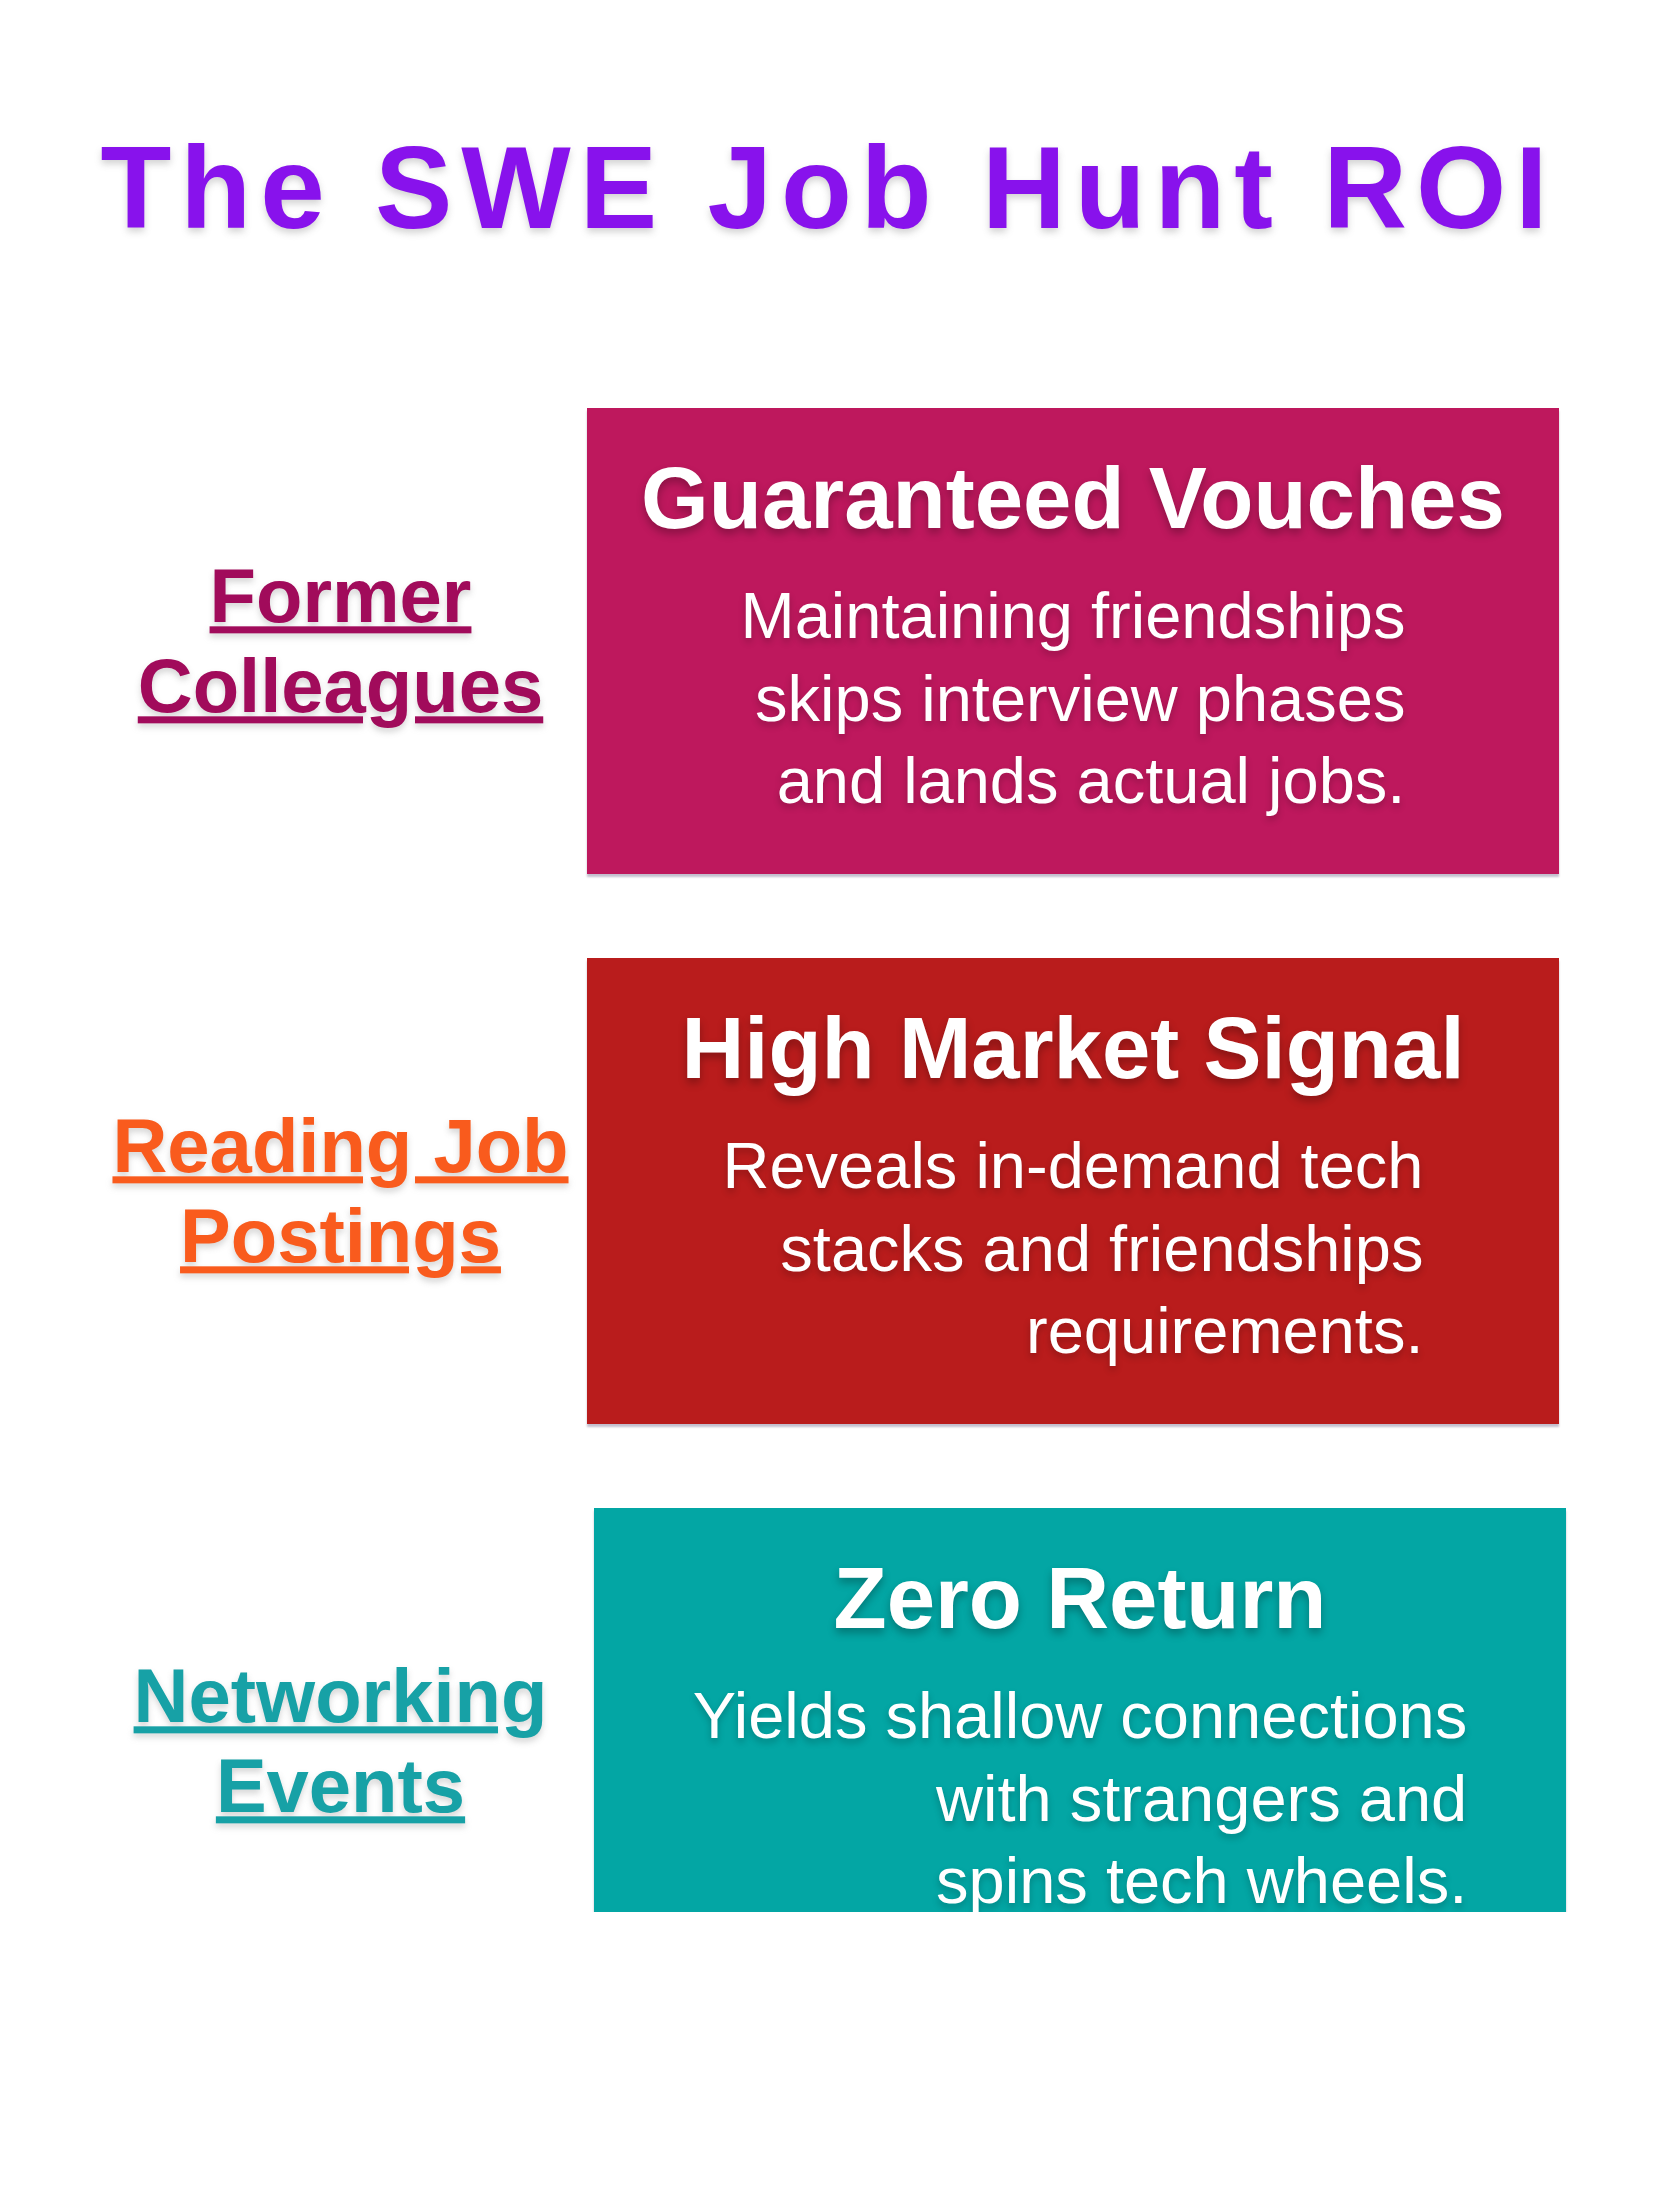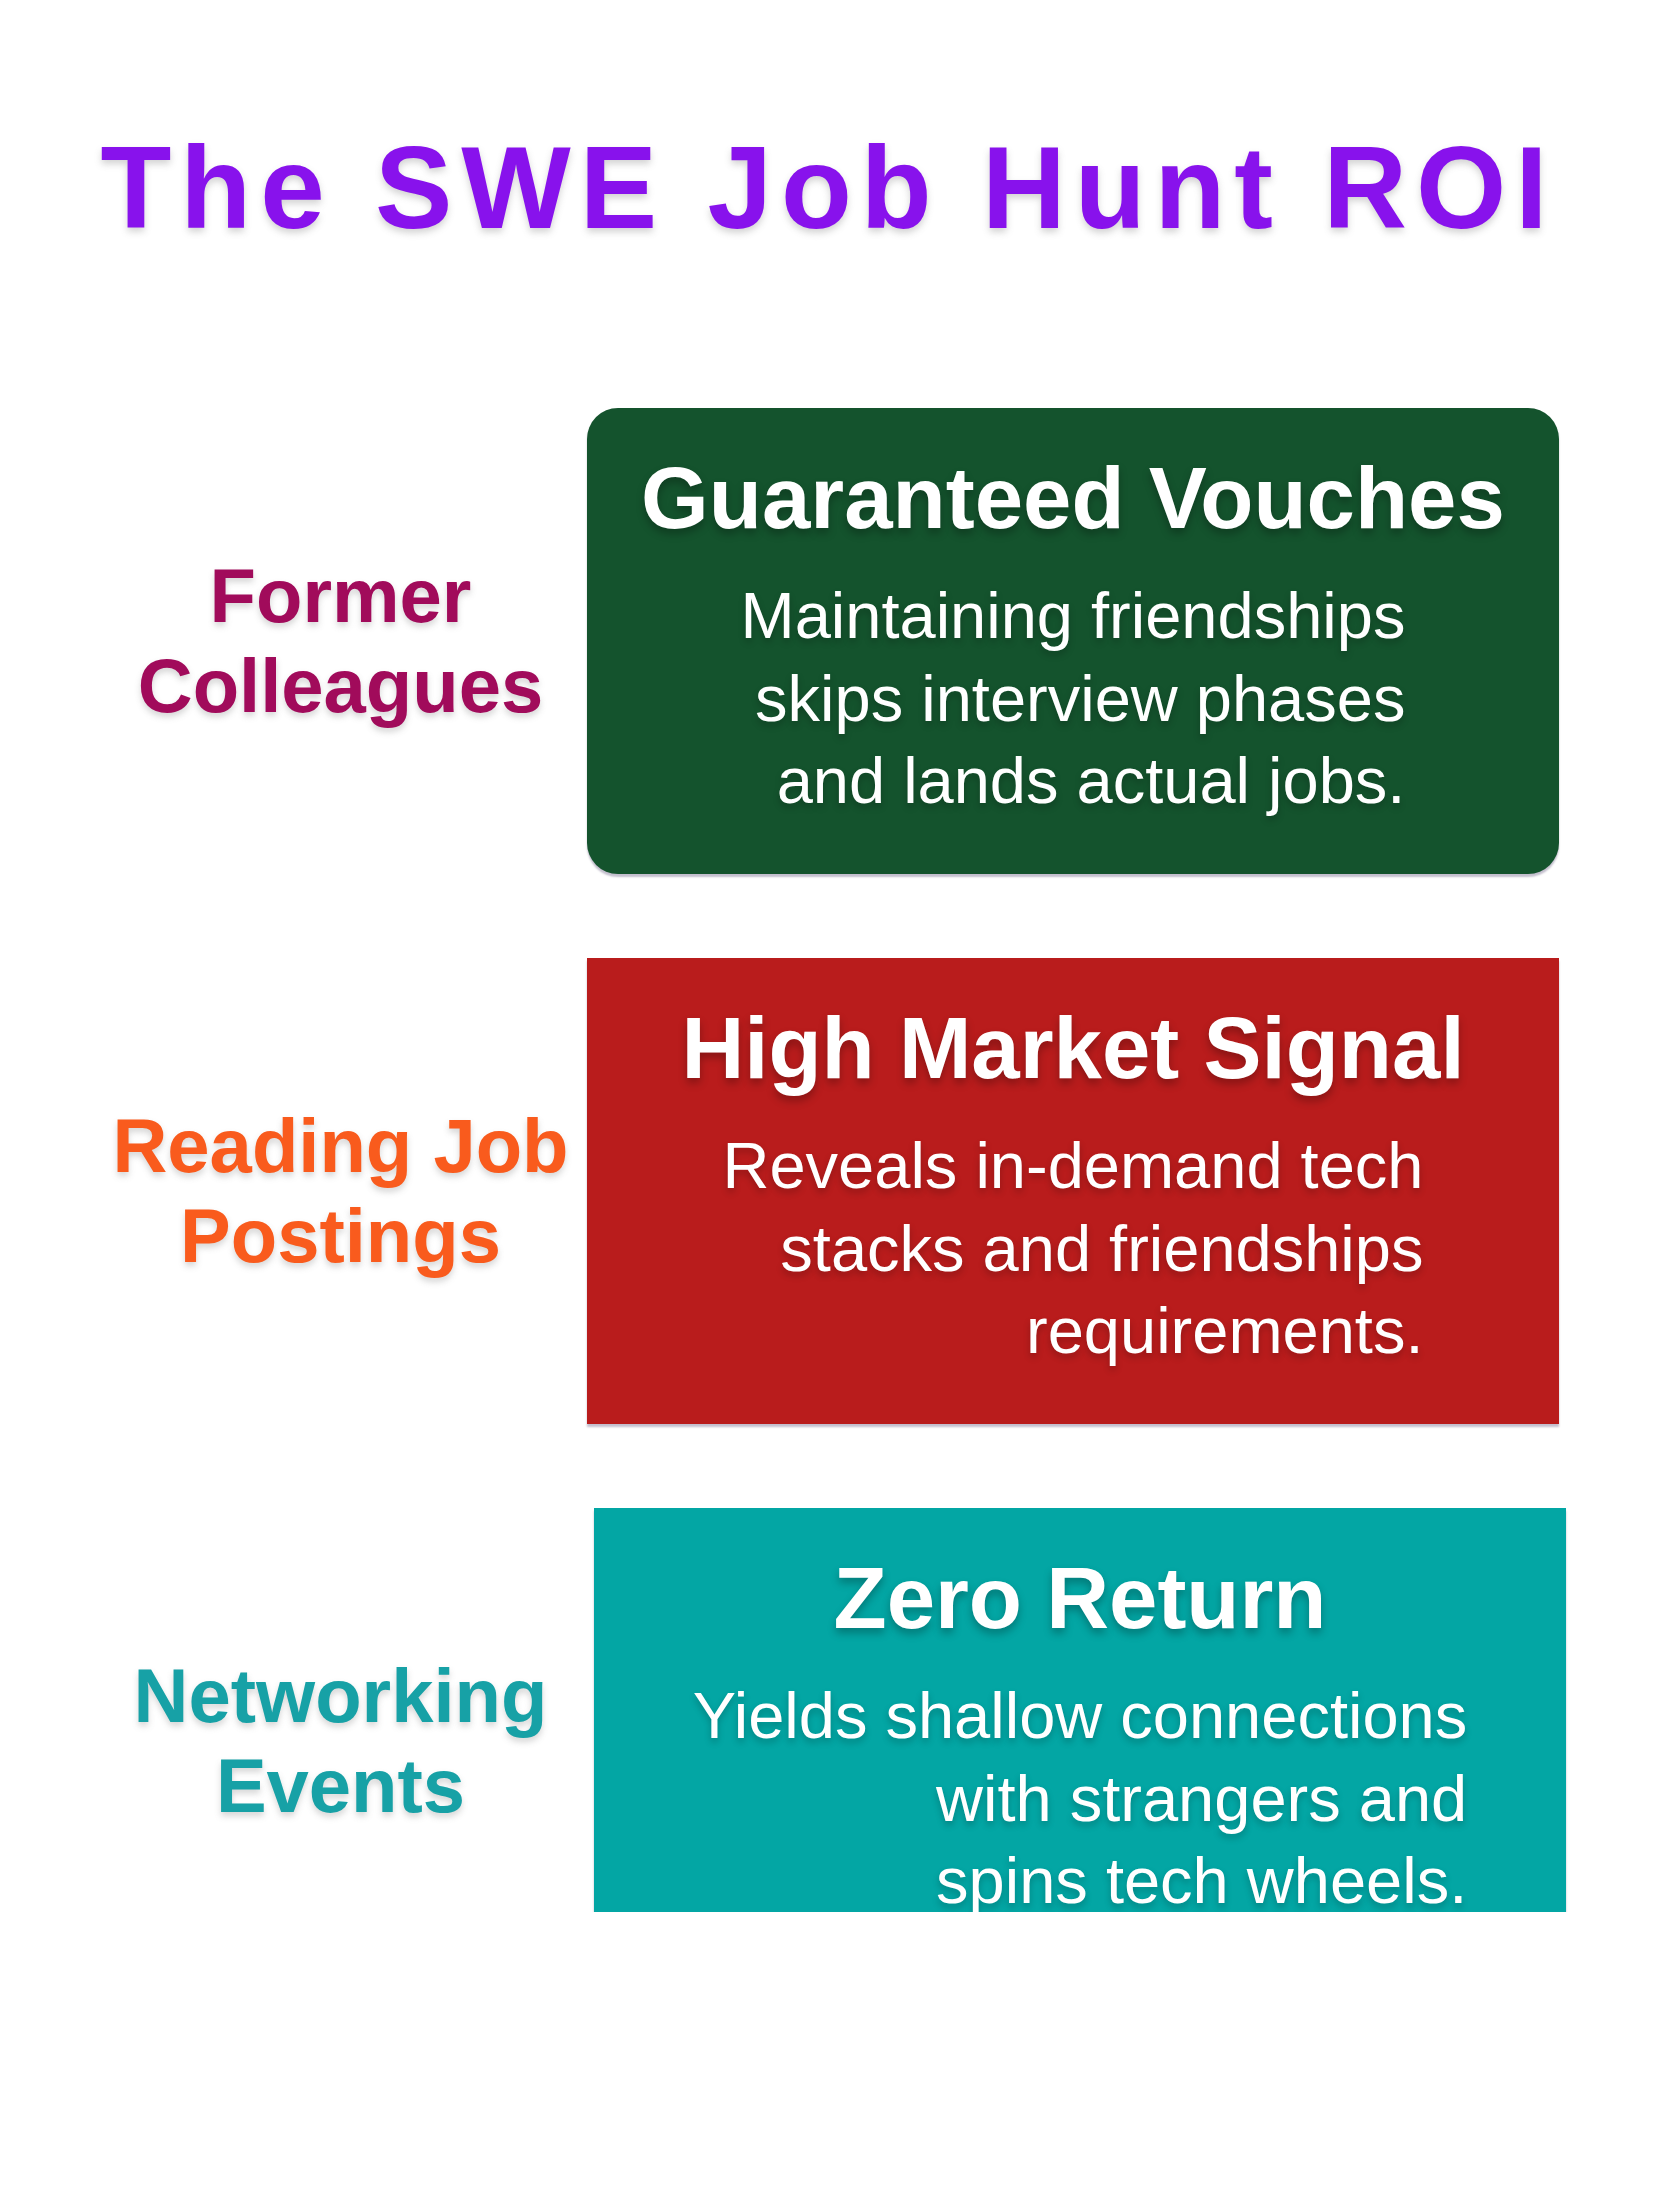--- a/index.html
+++ b/index.html
@@ -38,20 +38,21 @@
     left: 38px;
     width: 605px;
     top: 50%;
     transform: translateY(-50%);
     text-align: center;
     font-weight: 700;
     font-size: 76px;
     line-height: 1.18;
     white-space: pre-line;
     text-shadow: 0 3.8px 6.4px rgba(120,120,120,0.30);
+    text-decoration: underline;
   }
   .benefit-box {
     position: absolute;
     left: 587px;
     top: 0;
     width: 972px;
     height: 466px;
     box-sizing: border-box;
     padding: 40px 38px 0 38px;
     display: flex;
@@ -82,21 +83,21 @@
 </head>
 <body>
 
 <div class="page">
 
   <div class="title" style="color: rgb(136, 18, 236);">The SWE Job Hunt ROI</div>
 
   <div class="row row-1">
     <div class="row-label" style="color: rgb(161, 11, 91);">Former
 Colleagues</div>
-    <div class="benefit-box" style="background-color: #14532d; border-radius: 31px;">
+    <div class="benefit-box" style="background-color: #be185d;">
       <div class="box-heading">Guaranteed Vouches</div>
       <div class="box-body">Maintaining friendships
 skips interview phases
 and lands actual jobs.</div>
     </div>
   </div>
 
   <div class="row row-2">
     <div class="row-label" style="color: rgb(249, 91, 29);">Reading Job
 Postings</div>

